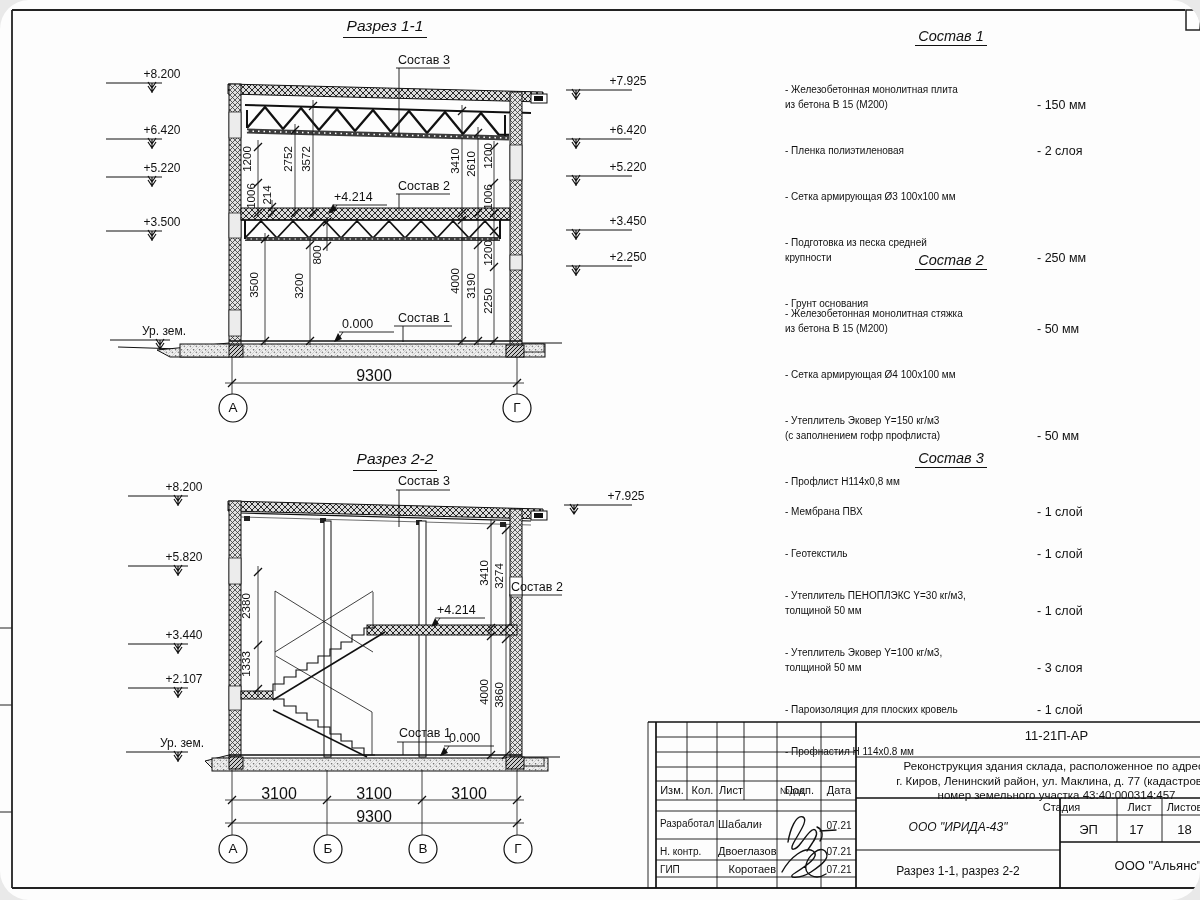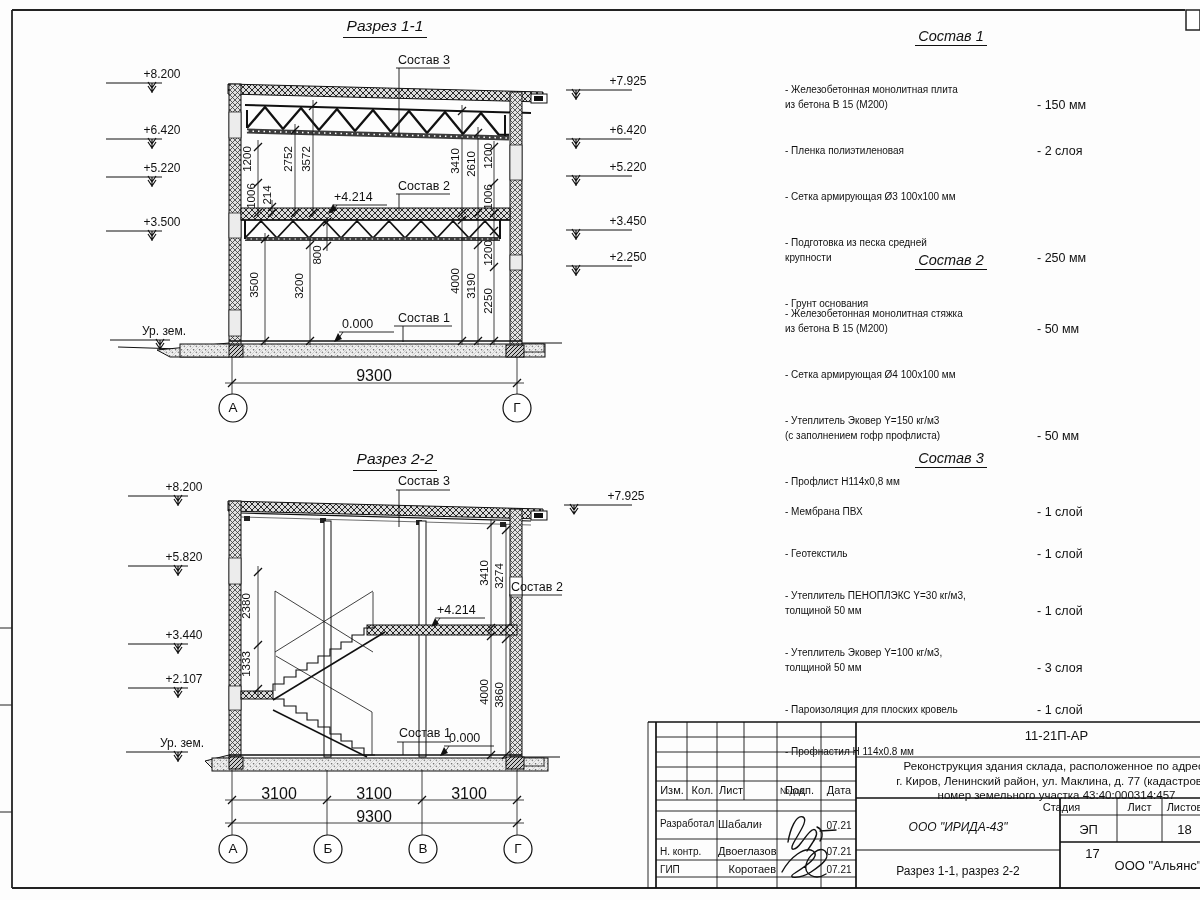--- a/index.html
+++ b/index.html
@@ -1,17 +1,17 @@
 <!DOCTYPE html>
 <html><head>
 <meta charset="utf-8">
 <style>
   html,body{margin:0;padding:0;background:#e9e9e9;}
   #page{position:relative;width:1200px;height:900px;background:#fdfdfd;overflow:hidden;
-        font-family:"Liberation Sans",sans-serif;color:#111;}
+        font-family:"Liberation Sans",sans-serif;color:#111;border-radius:29px;}
   svg{position:absolute;left:0;top:0;}
   .lbl{position:absolute;white-space:nowrap;font-size:12.5px;color:#111;}
   .elev{position:absolute;width:56px;text-align:center;font-size:12px;margin-left:28px;}
   .dim{position:absolute;width:50px;text-align:center;font-size:11.5px;
        transform:rotate(-90deg);transform-origin:center;}
   .hdim{position:absolute;width:60px;text-align:center;font-size:16px;}
   .axis{position:absolute;width:20px;text-align:center;font-size:13.5px;}
   .sect-title{position:absolute;font-size:15.5px;font-style:italic;text-align:center;}
   .sect-title span{display:inline-block;border-bottom:1.5px solid #111;padding:0 4px 2px 4px;}
   .list{position:absolute;width:332px;}
@@ -395,17 +395,17 @@
 <div class="st" style="left:718px;top:863px;width:58px;font-size:11px;text-align:right;">Коротаев</div>
 <div class="st" style="left:822px;top:864px;width:34px;font-size:10px;">07.21</div>
 
 <div class="st" style="left:858px;top:820px;width:200px;font-size:12px;font-style:italic;">ООО "ИРИДА-43"</div>
 <div class="st" style="left:858px;top:864px;width:200px;font-size:12px;">Разрез 1-1, разрез 2-2</div>
 
 <div class="st" style="left:1004px;top:801px;width:57px;padding-left:29px;">Стадия</div>
 <div class="st" style="left:1117px;top:801px;width:45px;">Лист</div>
 <div class="st" style="left:1162px;top:801px;width:45px;">Листов</div>
 <div class="st" style="left:1060px;top:822px;width:57px;font-size:13px;">ЭП</div>
-<div class="st" style="left:1080px;top:822px;width:25px;font-size:13px;margin-top:24px;">17</div>
+<div class="st" style="left:1124px;top:822px;width:25px;font-size:13px;">17</div>
 <div class="st" style="left:1162px;top:822px;width:45px;font-size:13px;">18</div>
 <div class="st" style="left:1060px;top:858px;width:196px;font-size:13px;">ООО "Альянс"</div>
 
 </div>
 
 </body></html>

